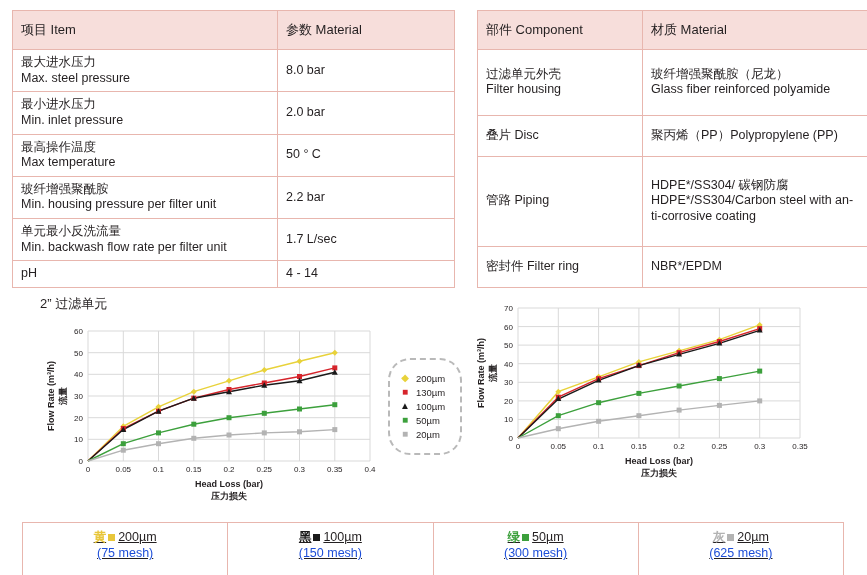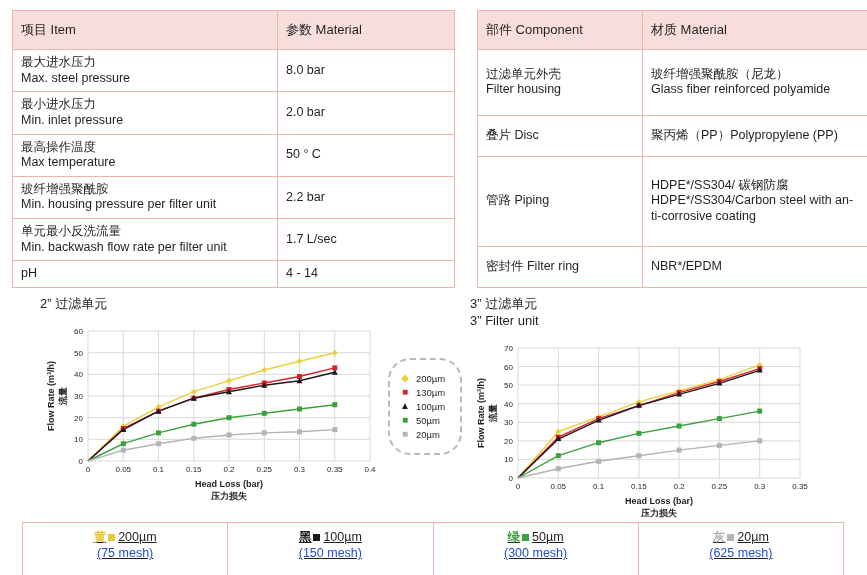--- a/index.html
+++ b/index.html
@@ -359,24 +359,20 @@
       <span class="legend-mark" style="color:#3ca03c">■</span>
       <span>50µm</span>
     </div>
     <div class="legend-item">
       <span class="legend-mark" style="color:#b3b3b3">■</span>
       <span>20µm</span>
     </div>
   </div>
 
   <div class="chart-block right">
-    <div class="chart-caption">
-      <span>3” 过滤单元</span>
-      <span>3” Filter unit</span>
-    </div>
     <svg width="360" height="190" viewBox="0 0 360 190">
       <g stroke="#d9d9d9" stroke-width="1">
         <line x1="48" y1="12" x2="48" y2="142"></line>
         <line x1="48" y1="142" x2="330" y2="142"></line>
         <line x1="48" y1="123.4" x2="330" y2="123.4"></line>
         <line x1="48" y1="104.9" x2="330" y2="104.9"></line>
         <line x1="48" y1="86.3" x2="330" y2="86.3"></line>
         <line x1="48" y1="67.7" x2="330" y2="67.7"></line>
         <line x1="48" y1="49.1" x2="330" y2="49.1"></line>
         <line x1="48" y1="30.6" x2="330" y2="30.6"></line>

